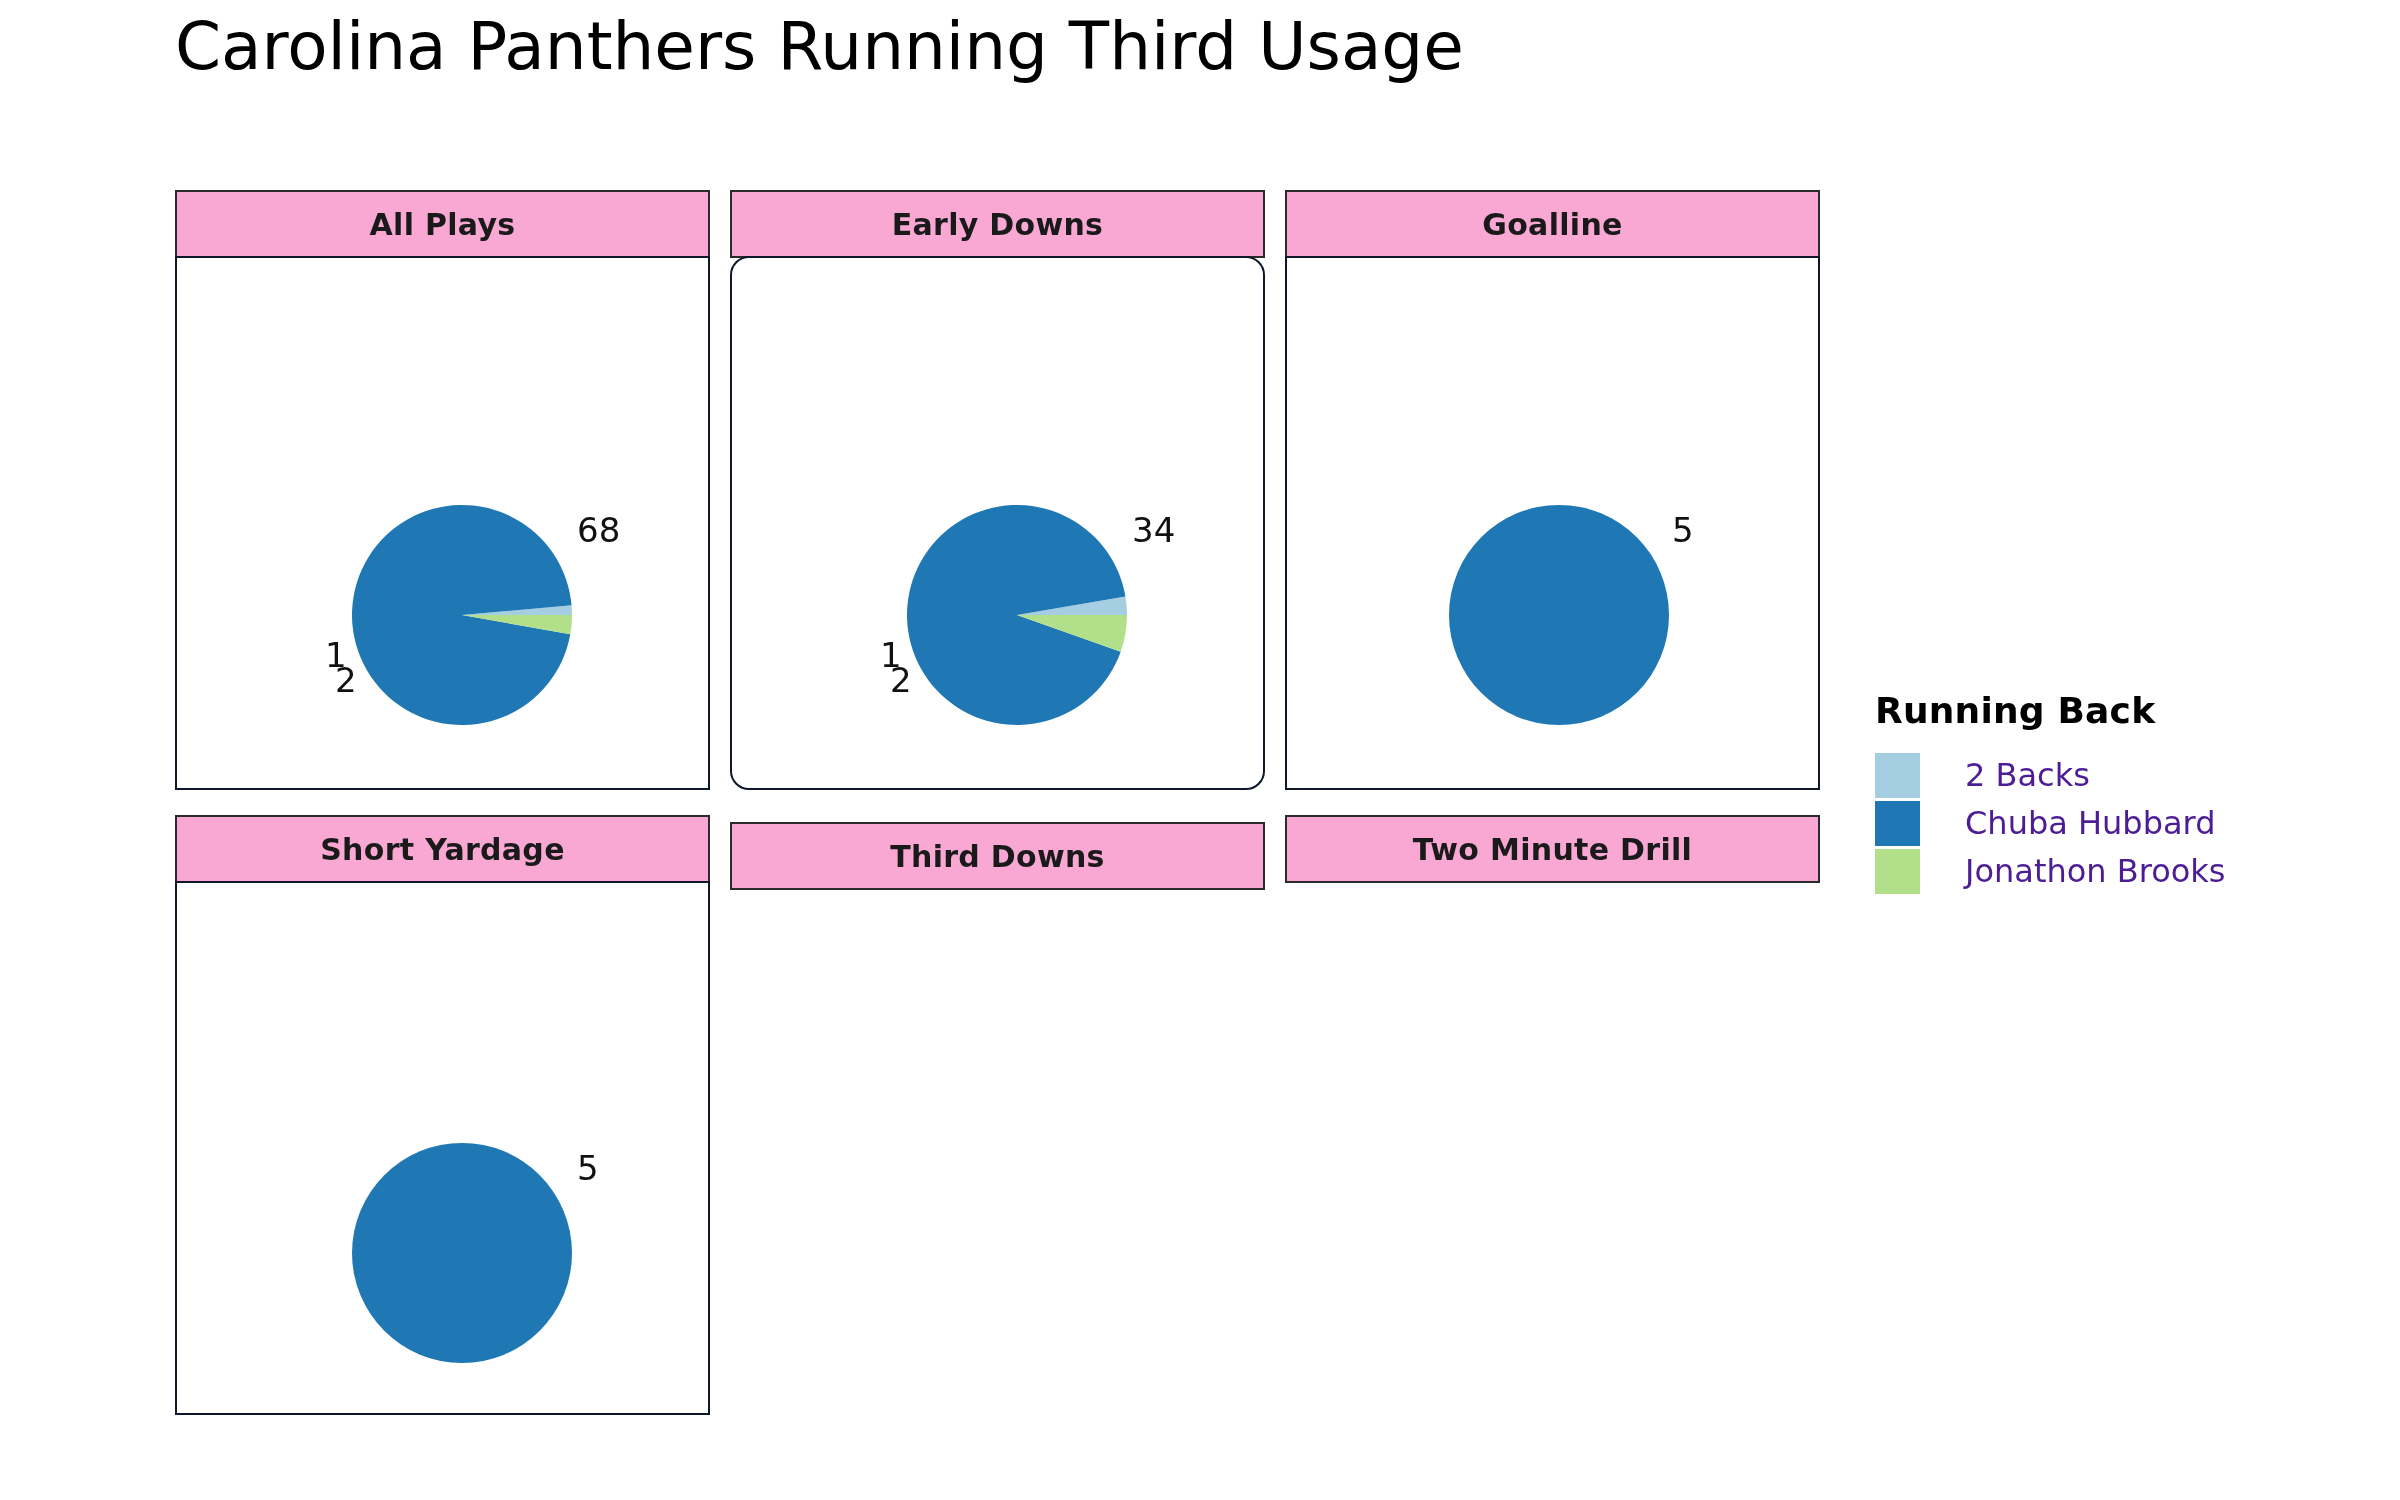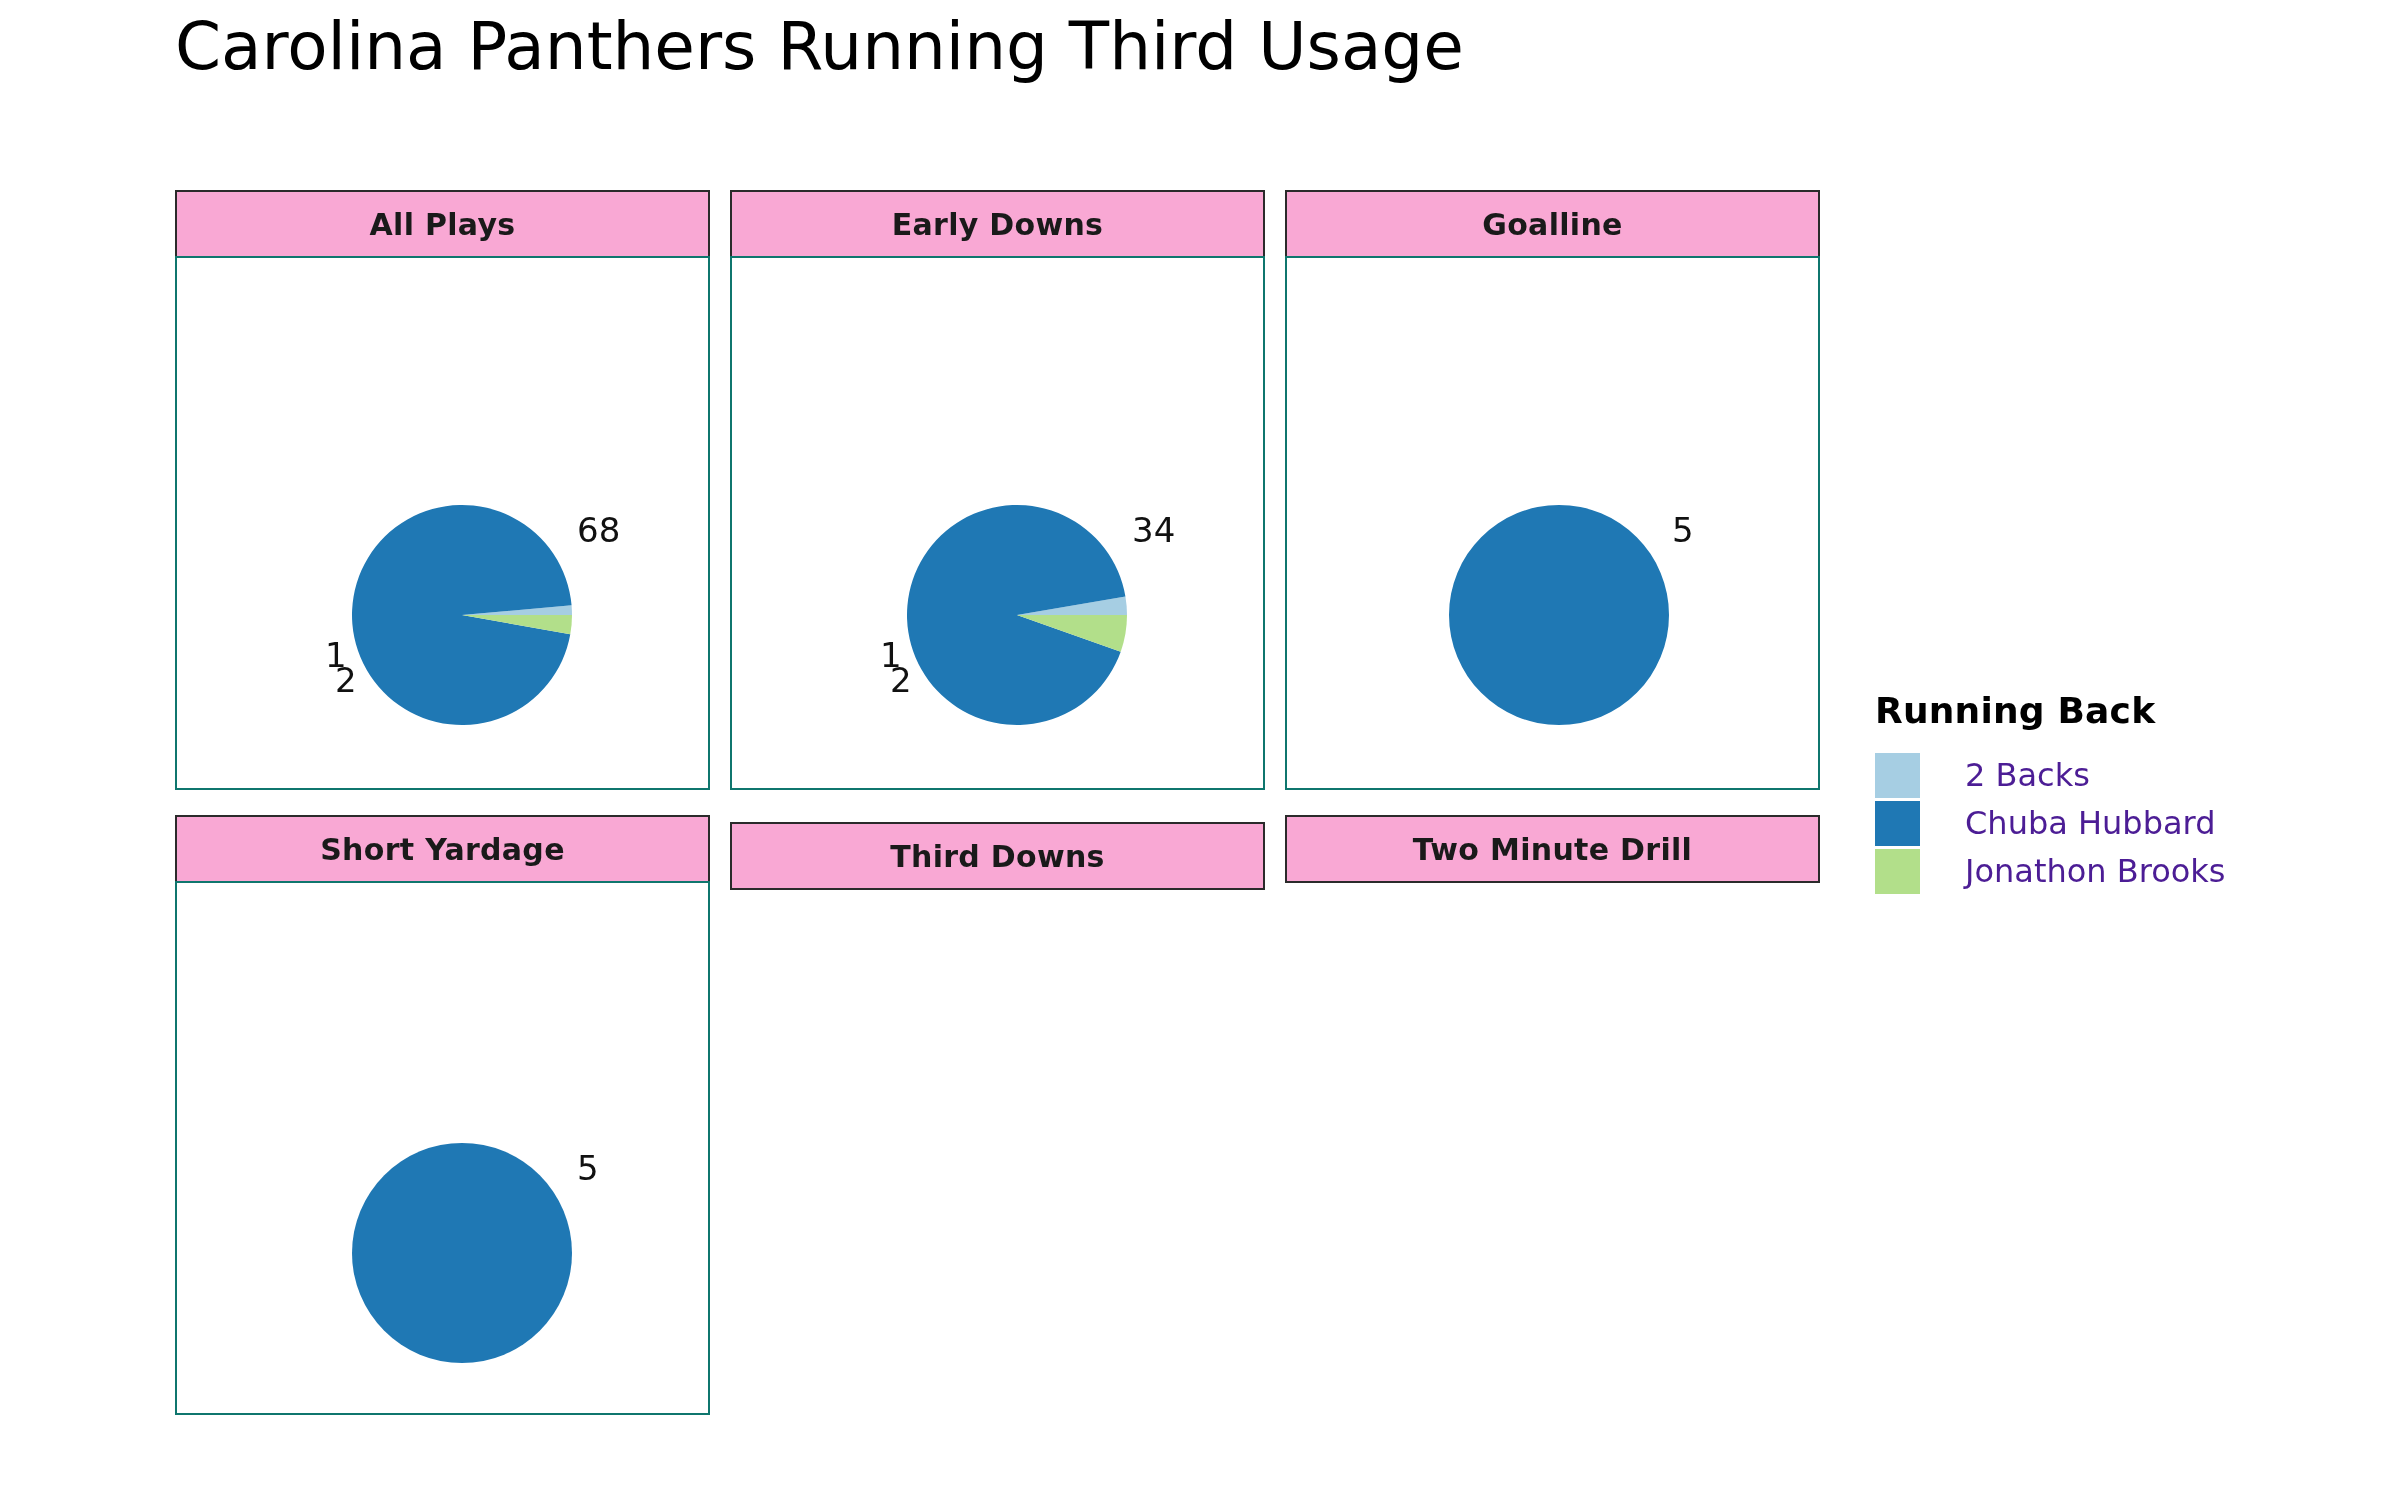--- a/index.html
+++ b/index.html
@@ -19,21 +19,21 @@
     box-sizing:border-box;background:#f9a8d4;
     border:2px solid #2b2b2b;
     display:flex;align-items:center;justify-content:center;
   }
   .panel-strip span{
     font-size:30px;font-weight:bold;color:#1a1a1a;letter-spacing:0.3px;
   }
   .panel-body{
     position:absolute;left:0;top:66px;width:100%;
     box-sizing:border-box;background:#ffffff;
-    border:2px solid #0f766e;
+    border:2px solid #0f172a;
     overflow:visible;
   }
   .pie-svg{position:absolute;}
   .dlabel{
     position:absolute;font-size:34px;color:#111111;
     white-space:nowrap;line-height:1;
   }
   
   #legend{position:absolute;left:1875px;top:690px;}
   #legend-title{
@@ -68,21 +68,21 @@
         </svg>
         <div class="dlabel" style="left: 400px; top: 255px;">68</div>
         <div class="dlabel" style="left: 148px; top: 380px;">1</div>
         <div class="dlabel" style="left: 158px; top: 405px;">2</div>
       </div>
     </div>
     <div class="panel" style="left: 730px; top: 190px; width: 535px; height: 761px;">
       <div class="panel-strip">
         <span>Early Downs</span>
       </div>
-      <div class="panel-body" style="height: 534px;">
+      <div class="panel-body" style="height: 534px; border-radius: 19px;">
         <svg width="535" height="532" class="pie-svg" style="left: 0px; top: 0px;">
           <path d="M 285 357 L 395 357 A 110 110 0 0 0 393.4177501382479 338.4099097645966 Z" fill="#a6cee3" stroke="none"></path>
           <path d="M 285 357 L 393.4177501382479 338.4099097645966 A 110 110 0 1 0 388.7165190007193 393.6453774216262 Z" fill="#1f78b4" stroke="none"></path>
           <path d="M 285 357 L 388.7165190007193 393.6453774216262 A 110 110 0 0 0 395 356.99999999999983 Z" fill="#b2df8a" stroke="none"></path>
         </svg>
         <div class="dlabel" style="left: 400px; top: 255px;">34</div>
         <div class="dlabel" style="left: 148px; top: 380px;">1</div>
         <div class="dlabel" style="left: 158px; top: 405px;">2</div>
       </div>
     </div>

